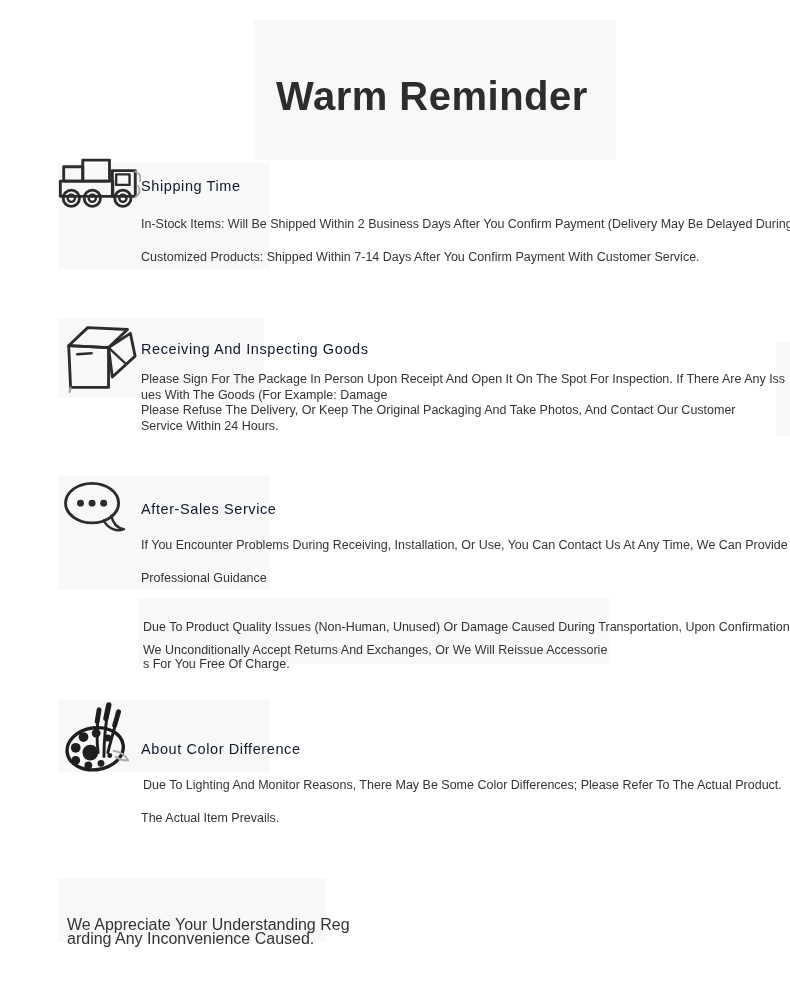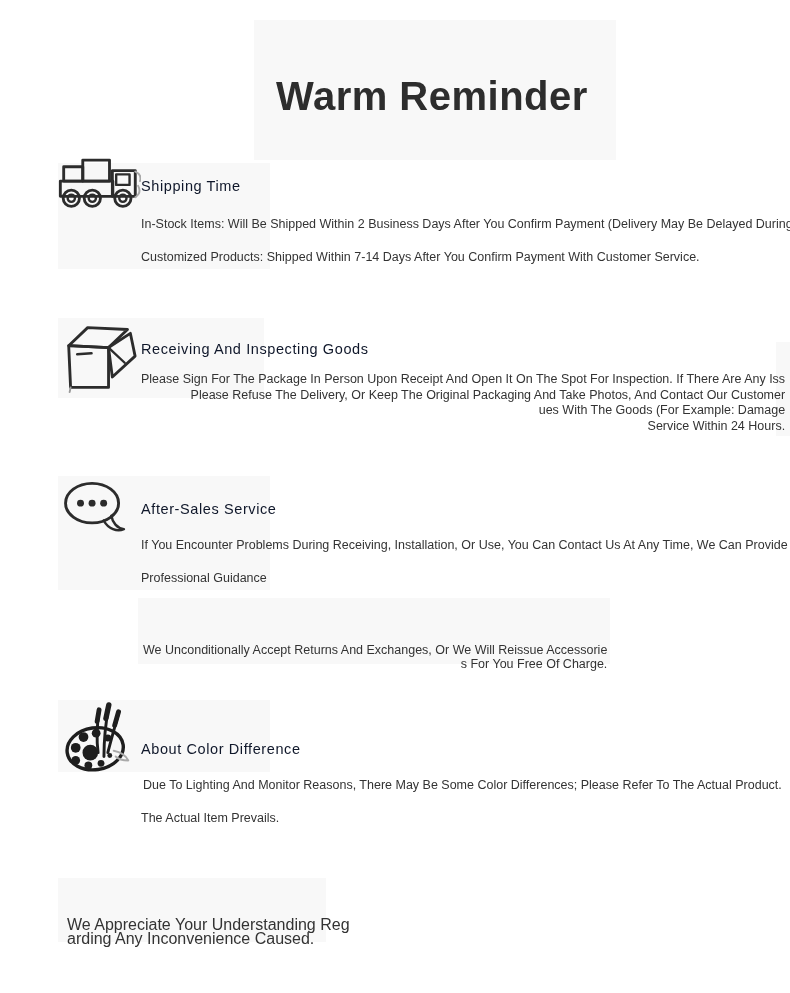--- a/index.html
+++ b/index.html
@@ -27,21 +27,21 @@
     font-size:14.5px;color:#0f172a;letter-spacing:0.6px;
     white-space:nowrap;
   }
   .body-line{
     position:absolute;
     font-size:12.5px;color:#333333;
     white-space:nowrap;
   }
   .body-block{
     position:absolute;
-    font-size:12.5px;color:#333333;text-align:right;
+    font-size:12.5px;color:#333333;
   }
   .body-block div{white-space:nowrap;}
   .lh15 div{line-height:15.5px;}
   .lh14 div{line-height:14px;}
   .note-red{
     position:absolute;left:43px;top:884px;
     font-size:12.8px;color:#a93a42;
   }
   .note-red div{line-height:15.5px;white-space:nowrap;}
   .note-dark{
@@ -93,37 +93,38 @@
       <path d="M7 26 L27 7 L69 9 L49 28 Z"></path>
       <path d="M49 28 L72 13 L77 37 L53 59 Z"></path>
       <path d="M49 28 L66 44" stroke-width="2.5"></path>
       <line x1="16" y1="35" x2="31" y2="34" stroke-width="2.8"></line>
       <path d="M9 70 l-1 5" stroke="#9a9a9a" stroke-width="2"></path>
     </svg>
   </div>
   <div class="heading" style="left:117px;top:341px;">Receiving And Inspecting Goods</div>
   <div class="body-block lh15" style="left:117px;top:372px;">
     <div>Please Sign For The Package In Person Upon Receipt And Open It On The Spot For Inspection. If There Are Any Iss</div>
+    <div>ues With The Goods (For Example: Damage</div>
     <div>Please Refuse The Delivery, Or Keep The Original Packaging And Take Photos, And Contact Our Customer</div>
-    <div>ues With The Goods (For Example: Damage</div>
     <div>Service Within 24 Hours.</div>
   </div>
 
   <div class="icon" style="left:38px;top:480px;width:64px;height:54px;">
     <svg viewBox="0 0 66 56" fill="none" stroke="#2c2c2c" stroke-width="3" stroke-linejoin="round" stroke-linecap="round">
       <ellipse cx="31" cy="24" rx="27.5" ry="20.5"></ellipse>
       <circle cx="19" cy="24" r="3.6" fill="#2c2c2c" stroke="none"></circle>
       <circle cx="31" cy="24" r="3.6" fill="#2c2c2c" stroke="none"></circle>
       <circle cx="43" cy="24" r="3.6" fill="#2c2c2c" stroke="none"></circle>
       <path d="M43 42 C48 51 57 54 64 51 C57 50 52 44 51 37" stroke-width="2.6"></path>
     </svg>
   </div>
   <div class="heading" style="left:117px;top:501px;">After-Sales Service</div>
   <div class="body-line" style="left:117px;top:538px;">If You Encounter Problems During Receiving, Installation, Or Use, You Can Contact Us At Any Time, We Can Provide Assistance And</div>
   <div class="body-line" style="left:117px;top:571px;">Professional Guidance</div>
+  <div class="body-line" style="left:119px;top:620px;">Due To Product Quality Issues (Non-Human, Unused) Or Damage Caused During Transportation, Upon Confirmation</div>
   <div class="body-block lh14" style="left:119px;top:643px;">
     <div>We Unconditionally Accept Returns And Exchanges, Or We Will Reissue Accessorie</div>
     <div>s For You Free Of Charge.</div>
   </div>
 
   <div class="icon" style="left:39px;top:702px;width:78px;height:74px;">
     <svg viewBox="0 0 80 76" fill="none" stroke="#1e1e1e" stroke-linejoin="round" stroke-linecap="round">
       <ellipse cx="33" cy="48" rx="29" ry="21.5" transform="rotate(-8 33 48)" stroke-width="3.5"></ellipse>
       <circle cx="13" cy="47" r="5" fill="#1e1e1e" stroke="none"></circle>
       <circle cx="21" cy="36" r="5" fill="#1e1e1e" stroke="none"></circle>

